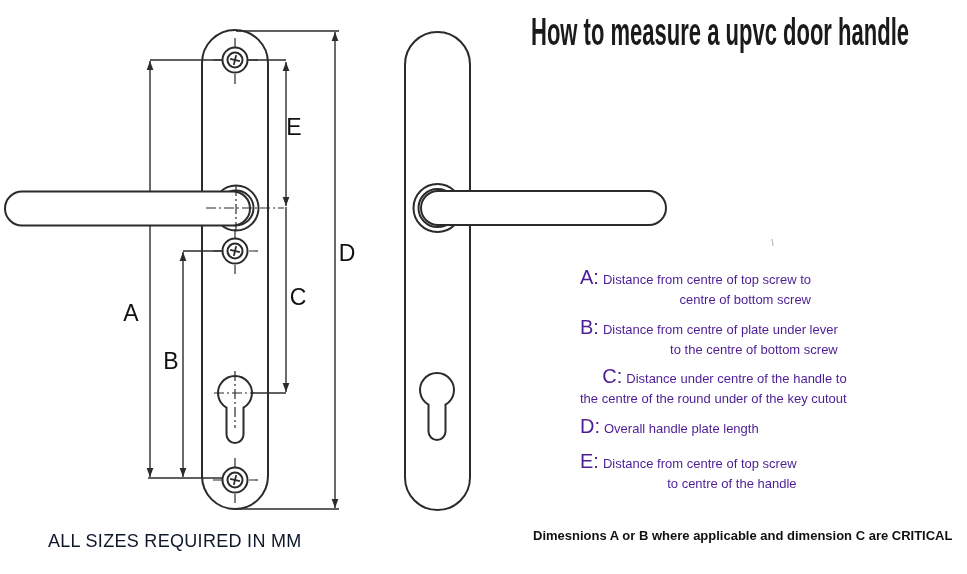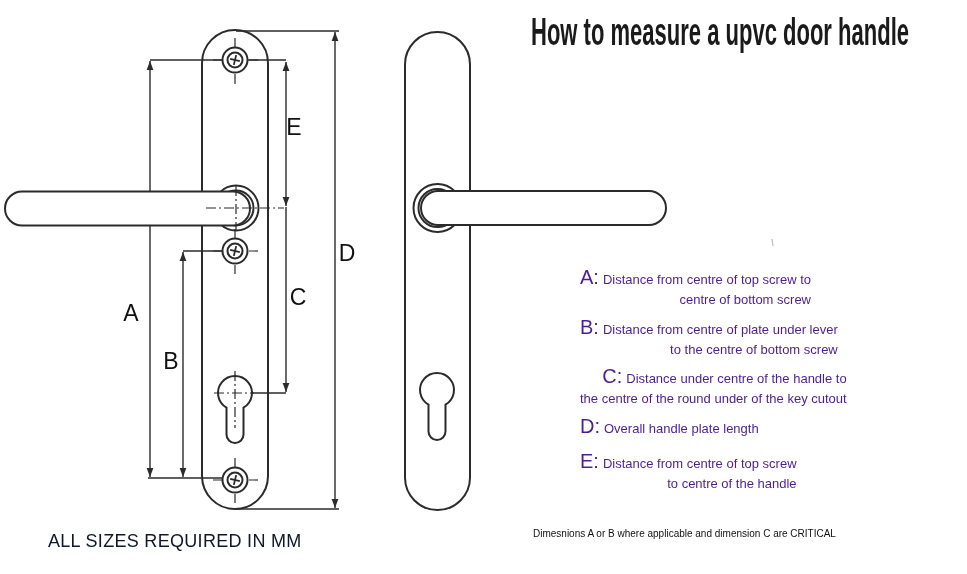--- a/index.html
+++ b/index.html
@@ -12,21 +12,21 @@
   .cross{stroke:#2b2b2b;stroke-width:1.8;fill:none;}
   .dim-label{font-family:"Liberation Sans",sans-serif;font-size:23px;fill:#111;}
   .title-text{font-family:"Liberation Sans",sans-serif;font-weight:bold;fill:#1a1a1a;}
   .def-block{position:absolute;left:580px;color:#4c1d95;text-align:right;}
   .def-line1{line-height:21px;white-space:nowrap;}
   .def-prefix{font-size:20px;}
   .def-text{font-size:13px;margin-left:4px;}
   .def-line2{font-size:13px;line-height:16px;margin-top:2px;white-space:nowrap;}
   .footer-left{position:absolute;left:16px;top:531px;font-size:18px;color:#0f172a;
                letter-spacing:.3px;white-space:nowrap;margin-left:32px;}
-  .footer-right{position:absolute;left:533px;top:528px;font-size:10px;font-weight:normal;
+  .footer-right{position:absolute;left:533px;top:528px;font-size:13px;font-weight:bold;
                 color:#111;white-space:nowrap;}
 </style>
 </head>
 <body>
 
 <div id="canvas">
 
   <svg class="scene" width="967" height="574" viewBox="0 0 967 574">
     <defs>
       <marker id="ah" viewBox="-10 -5 11 10" refX="0" refY="0" markerWidth="11" markerHeight="10" orient="auto-start-reverse" markerUnits="userSpaceOnUse">

